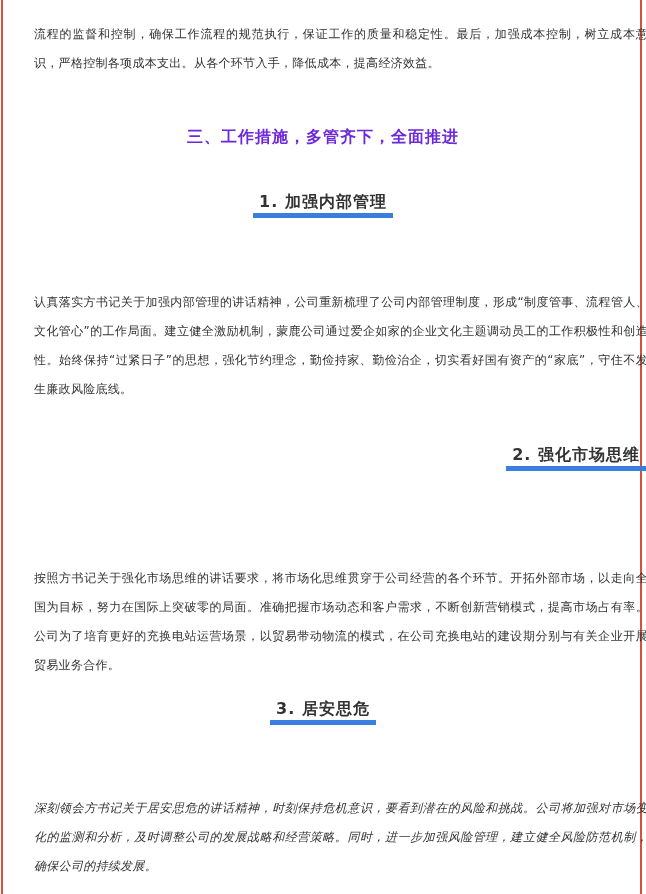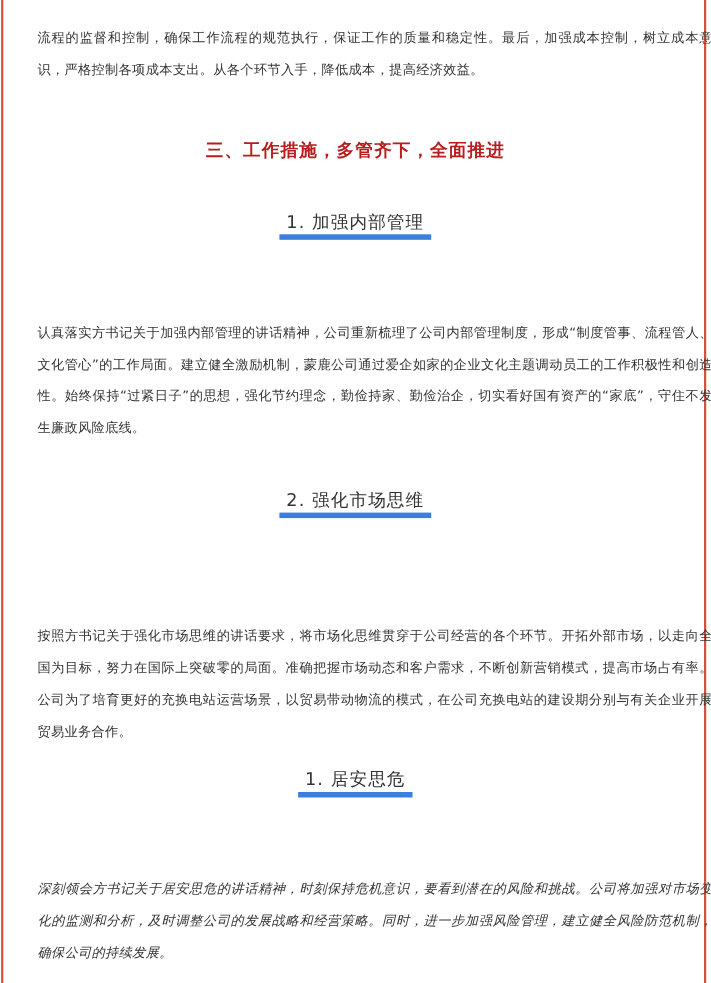--- a/index.html
+++ b/index.html
@@ -15,33 +15,33 @@
       font-size: 12px; line-height: 29px; color: #333333;
       letter-spacing: 0.3px; text-align: justify;
       margin: 18px;
     }
     .section-title {
       position: absolute; left: 0; width: 646px; top: 126px; text-align: center;
     }
     .section-title span {
       display: inline-block; position: relative;
       font-family: "DejaVu Sans", sans-serif; font-weight: bold;
-      font-size: 16px; color: #b91c1c; letter-spacing: 1px;
+      font-size: 16px; color: #6d28d9; letter-spacing: 1px;
       padding: 0 4px; line-height: 22px;
     }
     .section-title span::after {
       content: ""; position: absolute; left: -2px; right: -2px; bottom: -3px; height: 11px;
       background: #e4edf9; z-index: -1;
     }
     .sub-title {
       position: absolute; left: 0; width: 646px; text-align: center;
     }
     .sub-title span {
       display: inline-block;
-      font-family: "DejaVu Sans", sans-serif; font-weight: normal;
+      font-family: "DejaVu Sans", sans-serif; font-weight: bold;
       font-size: 16px; color: #333333; letter-spacing: 1px;
       line-height: 20px; padding: 0 6px 1px;
       border-bottom: 5px solid #3a7fe0;
     }
   </style>
 </head>
 <body>
 
 <div class="frame"></div>
 
@@ -50,23 +50,23 @@
 <div class="section-title">
   <span>三、工作措施，多管齐下，全面推进</span>
 </div>
 
 <div class="sub-title" style="top:192px;">
   <span>1. 加强内部管理</span>
 </div>
 
 <p class="para" style="top:270px;">认真落实方书记关于加强内部管理的讲话精神，公司重新梳理了公司内部管理制度，形成“制度管事、流程管人、文化管心”的工作局面。建立健全激励机制，蒙鹿公司通过爱企如家的企业文化主题调动员工的工作积极性和创造性。始终保持“过紧日子”的思想，强化节约理念，勤俭持家、勤俭治企，切实看好国有资产的“家底”，守住不发生廉政风险底线。</p>
 
-<div class="sub-title" style="top:445px;">
+<div class="sub-title" style="top:445px;text-align:right;">
   <span>2. 强化市场思维</span>
 </div>
 
 <p class="para" style="top:546px;">按照方书记关于强化市场思维的讲话要求，将市场化思维贯穿于公司经营的各个环节。开拓外部市场，以走向全国为目标，努力在国际上突破零的局面。准确把握市场动态和客户需求，不断创新营销模式，提高市场占有率。公司为了培育更好的充换电站运营场景，以贸易带动物流的模式，在公司充换电站的建设期分别与有关企业开展贸易业务合作。</p>
 
 <div class="sub-title" style="top:699px;">
-  <span>1. 居安思危</span>
+  <span>3. 居安思危</span>
 </div>
 
 <p class="para" style="top:776px;font-style:italic;">深刻领会方书记关于居安思危的讲话精神，时刻保持危机意识，要看到潜在的风险和挑战。公司将加强对市场变化的监测和分析，及时调整公司的发展战略和经营策略。同时，进一步加强风险管理，建立健全风险防范机制，确保公司的持续发展。</p>
 
 </body></html>

